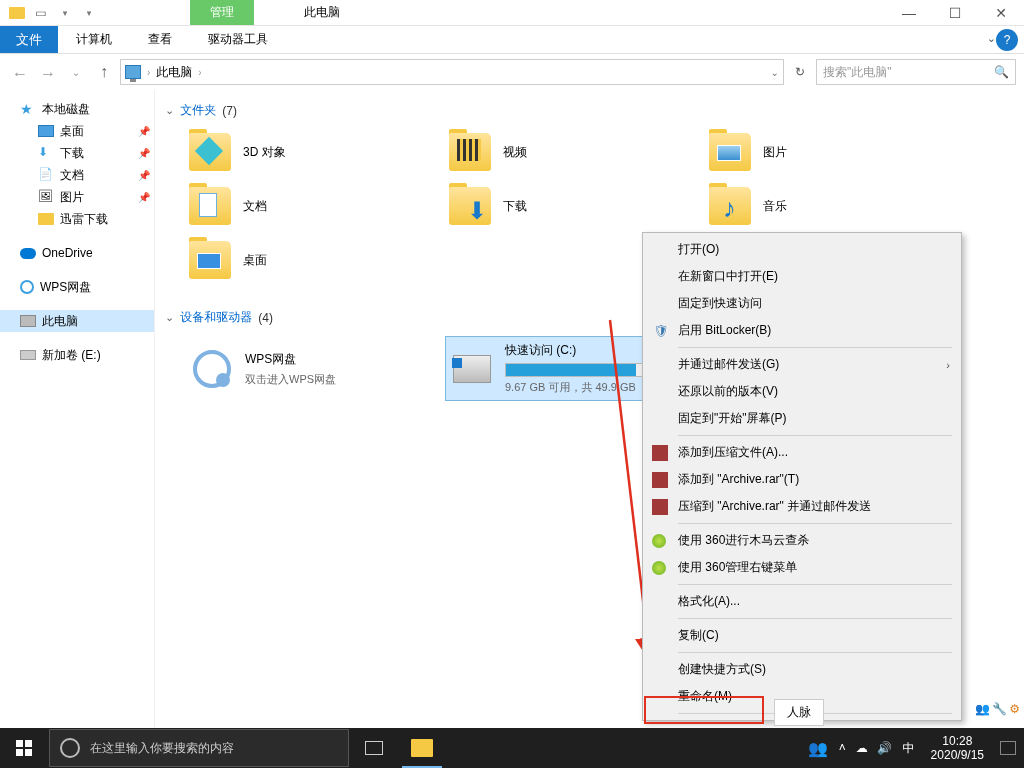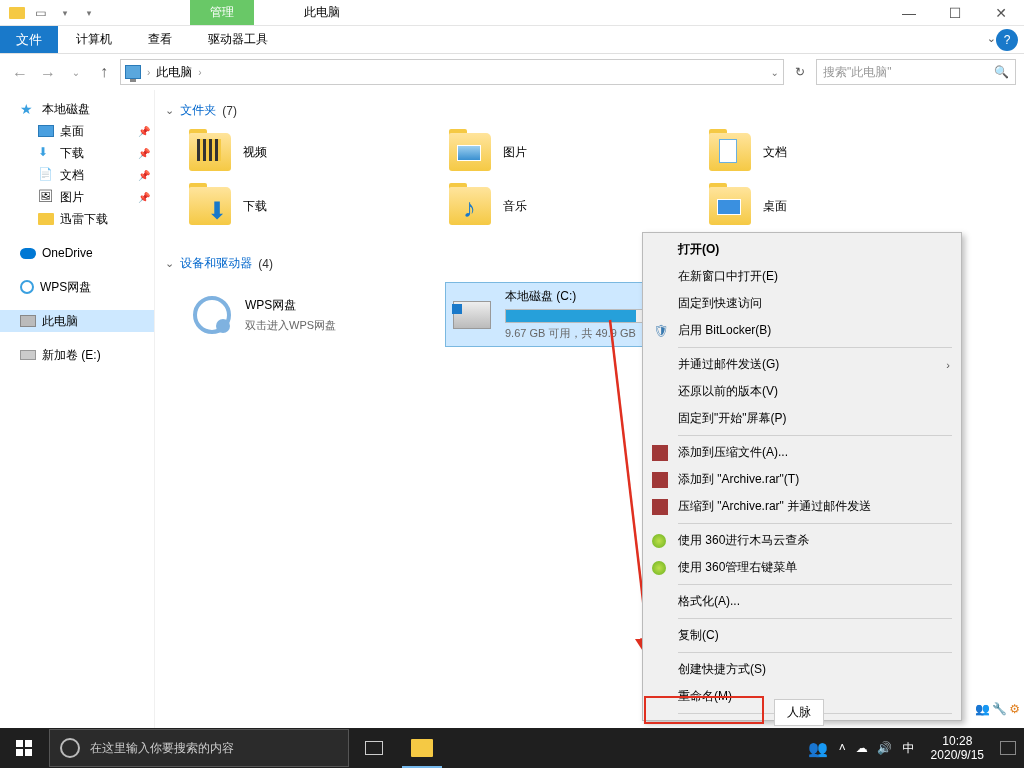--- a/index.html
+++ b/index.html
@@ -62,21 +62,21 @@
 .drive-bar { height: 14px; border: 1px solid #bbb; background: #eee; position: relative; margin-bottom: 3px; }
 .drive-fill { position: absolute; top: 0; left: 0; bottom: 0; background: #26a0da; }
 .drive-fill.red { background: #d03030; }
 .drive-status { font-size: 11px; color: #666; }
 .wps-icon-big { width: 38px; height: 38px; border-radius: 50%; border: 4px solid #7fb2e0; position: relative; }
 .wps-icon-big::after { content: ''; position: absolute; right: -3px; bottom: -3px; width: 14px; height: 14px; background: #7fb2e0; border-radius: 50%; }
 
 
 .context-menu { position: absolute; left: 642px; top: 232px; width: 320px; background: #f0f0f0; border: 1px solid #bababa; box-shadow: 3px 3px 6px rgba(0,0,0,.25); padding: 3px; z-index: 50; }
 .cm-item { display: flex; align-items: center; padding: 5px 8px 5px 32px; position: relative; font-size: 12px; }
-.cm-item.bold { font-weight: bold; }
+.cm-item.bold { font-weight: normal; }
 .cm-sep { height: 1px; background: #d0d0d0; margin: 3px 6px 3px 32px; }
 .cm-icon { position: absolute; left: 6px; width: 18px; height: 18px; display: flex; align-items: center; justify-content: center; }
 .cm-arrow { margin-left: auto; font-size: 11px; color: #555; }
 .cm-highlight { position: absolute; border: 2px solid #e03020; left: 644px; top: 696px; width: 120px; height: 28px; pointer-events: none; z-index: 51;}
 
 
 .anno-arrow { position: absolute; pointer-events: none; z-index: 49;}
 
 
 .statusbar { height: 24px; border-top: 1px solid #e0e0e0; display: flex; align-items: center; padding: 0 10px; gap: 6px; font-size: 11px; color: #555; background: #fff;}
@@ -220,20 +220,28 @@
     <div class="group-header">
       <span class="group-chevron">⌄</span>
       <span>文件夹</span>
       <span style="color:#333;">(7)</span>
     </div>
     <div class="folder-grid">
       <div class="folder-item">
           <div class="folder-icon">
             <div class="folder-tab"></div>
             <div class="folder-base"></div>
+            <div style="position:absolute;left:10px;top:8px;width:20px;height:20px;background:#3ac0d0;transform:rotate(45deg);"></div>
+          </div>
+          <span class="folder-label">3D 对象</span>
+        </div>
+      <div class="folder-item">
+          <div class="folder-icon">
+            <div class="folder-tab"></div>
+            <div class="folder-base"></div>
             <div style="position:absolute;left:8px;top:6px;width:24px;height:22px;background:repeating-linear-gradient(90deg,#333 0 3px,#f5c944 3px 6px);"></div>
           </div>
           <span class="folder-label">视频</span>
         </div>
       <div class="folder-item">
           <div class="folder-icon">
             <div class="folder-tab"></div>
             <div class="folder-base"></div>
             <div style="position:absolute;left:8px;top:12px;width:24px;height:16px;background:linear-gradient(#9ed0f0,#3a90d0);border:1px solid #fff;"></div>
           </div>
@@ -288,21 +296,21 @@
             <div class="drive-status">双击进入WPS网盘</div>
           </div>
       </div>
       <div class="drive-item selected">
         <div class="drive-icon">
             <div style="width:38px;height:28px;background:linear-gradient(#eee,#bbb);border:1px solid #999;position:relative;">
               <div style="position:absolute;left:-2px;top:2px;width:10px;height:10px;background:#1979ca;"></div>
             </div>
           </div>
         <div class="drive-info">
-          <div class="drive-name">本地磁盘 (C:)</div>
+          <div class="drive-name">快速访问 (C:)</div>
           <div class="drive-bar">
               <div class="drive-fill" style="width:80%;"></div>
             </div>
           <div class="drive-status">9.67 GB 可用，共 49.9 GB</div>
         </div>
       </div>
       <div class="drive-item">
         <div class="drive-icon">
             <div style="width:38px;height:24px;background:linear-gradient(#eee,#bbb);border:1px solid #999;"></div>
           </div>

